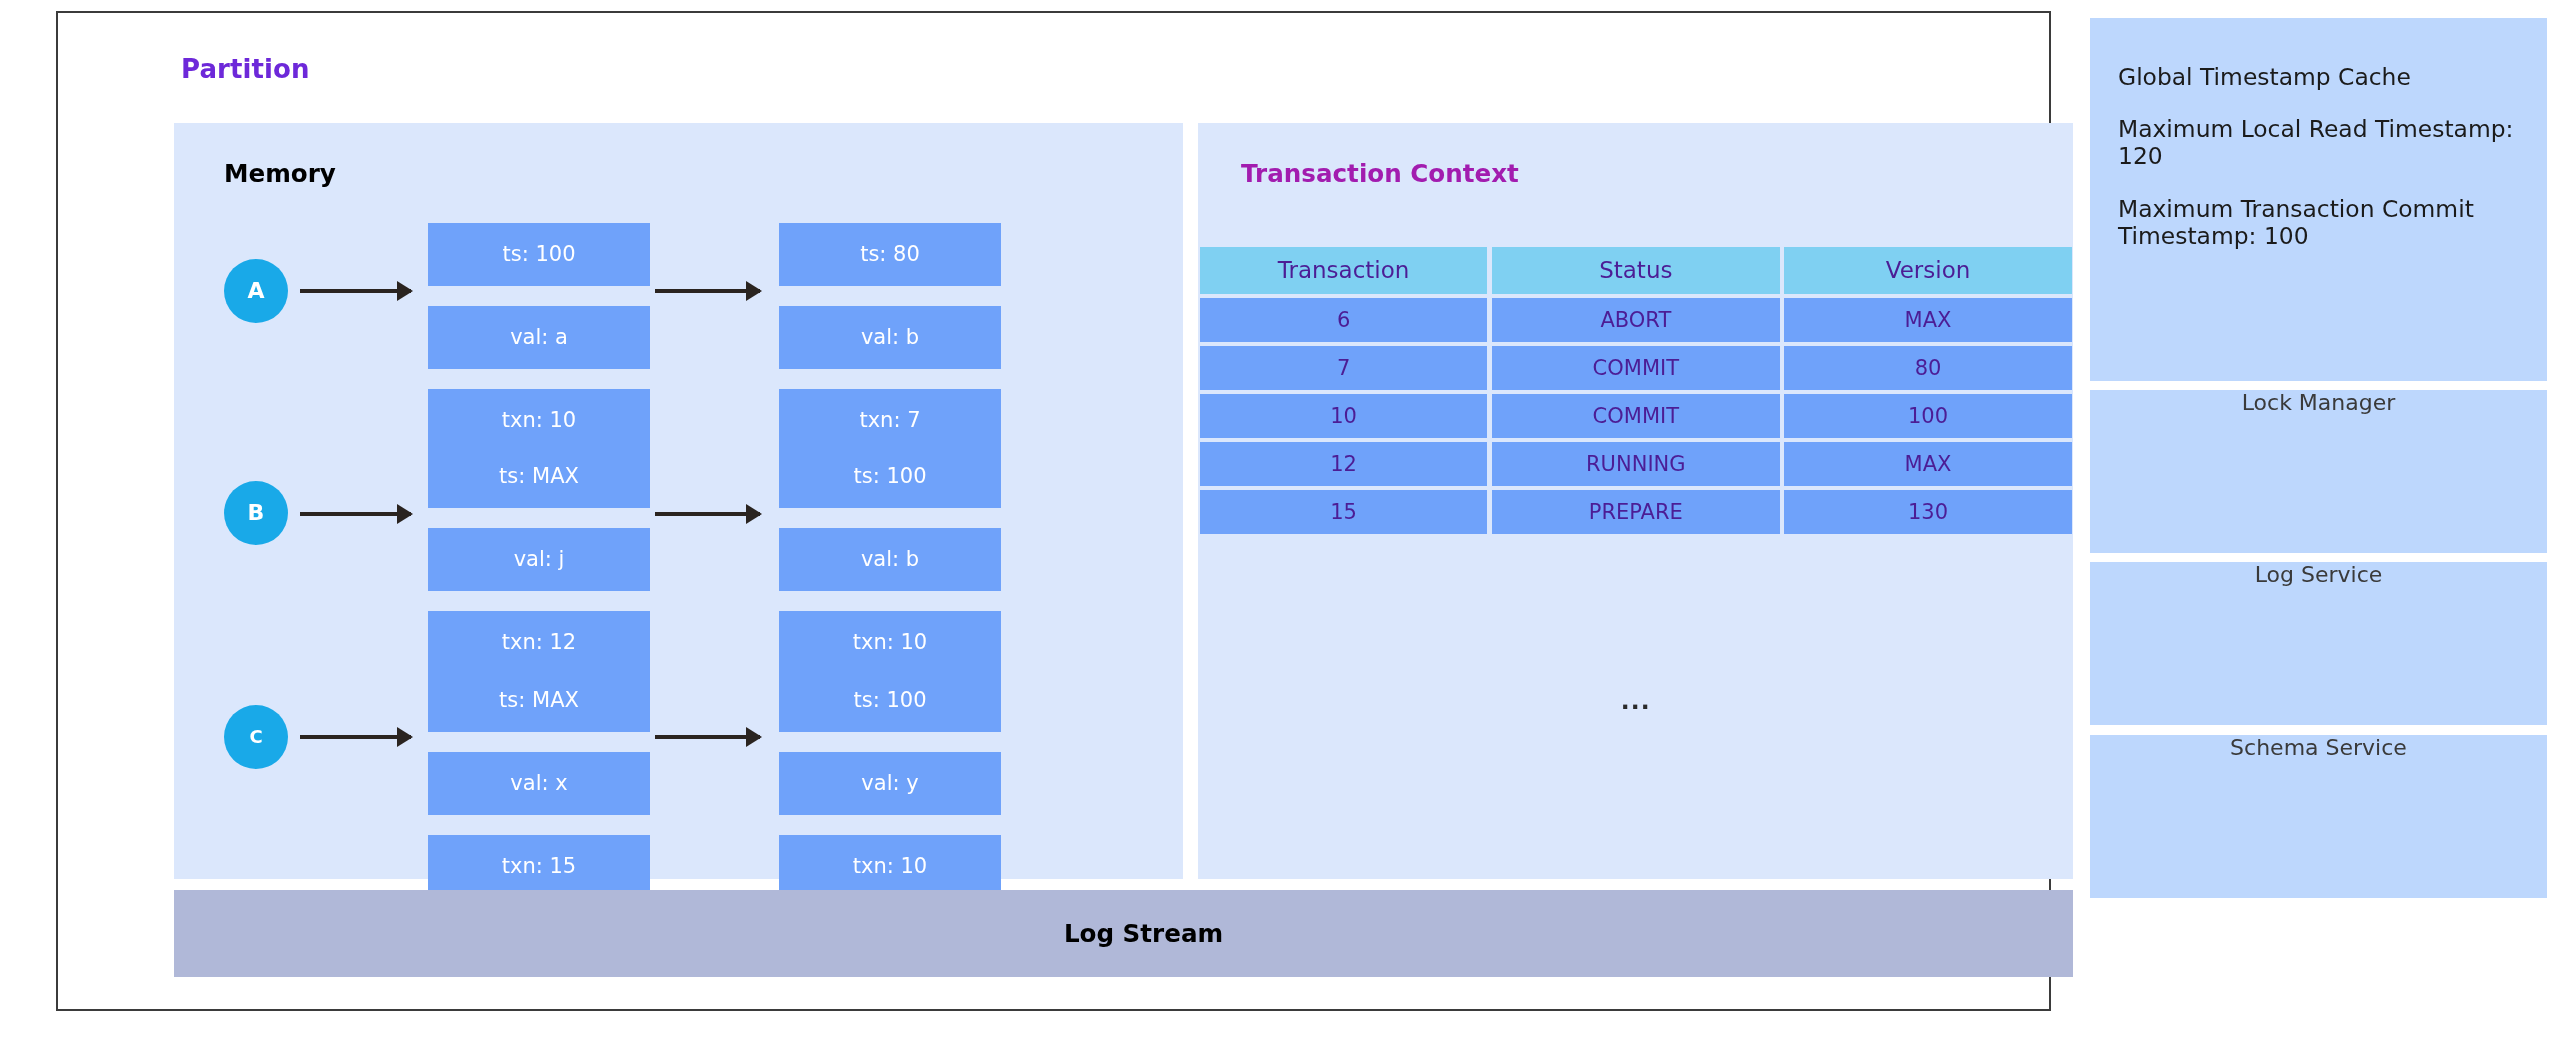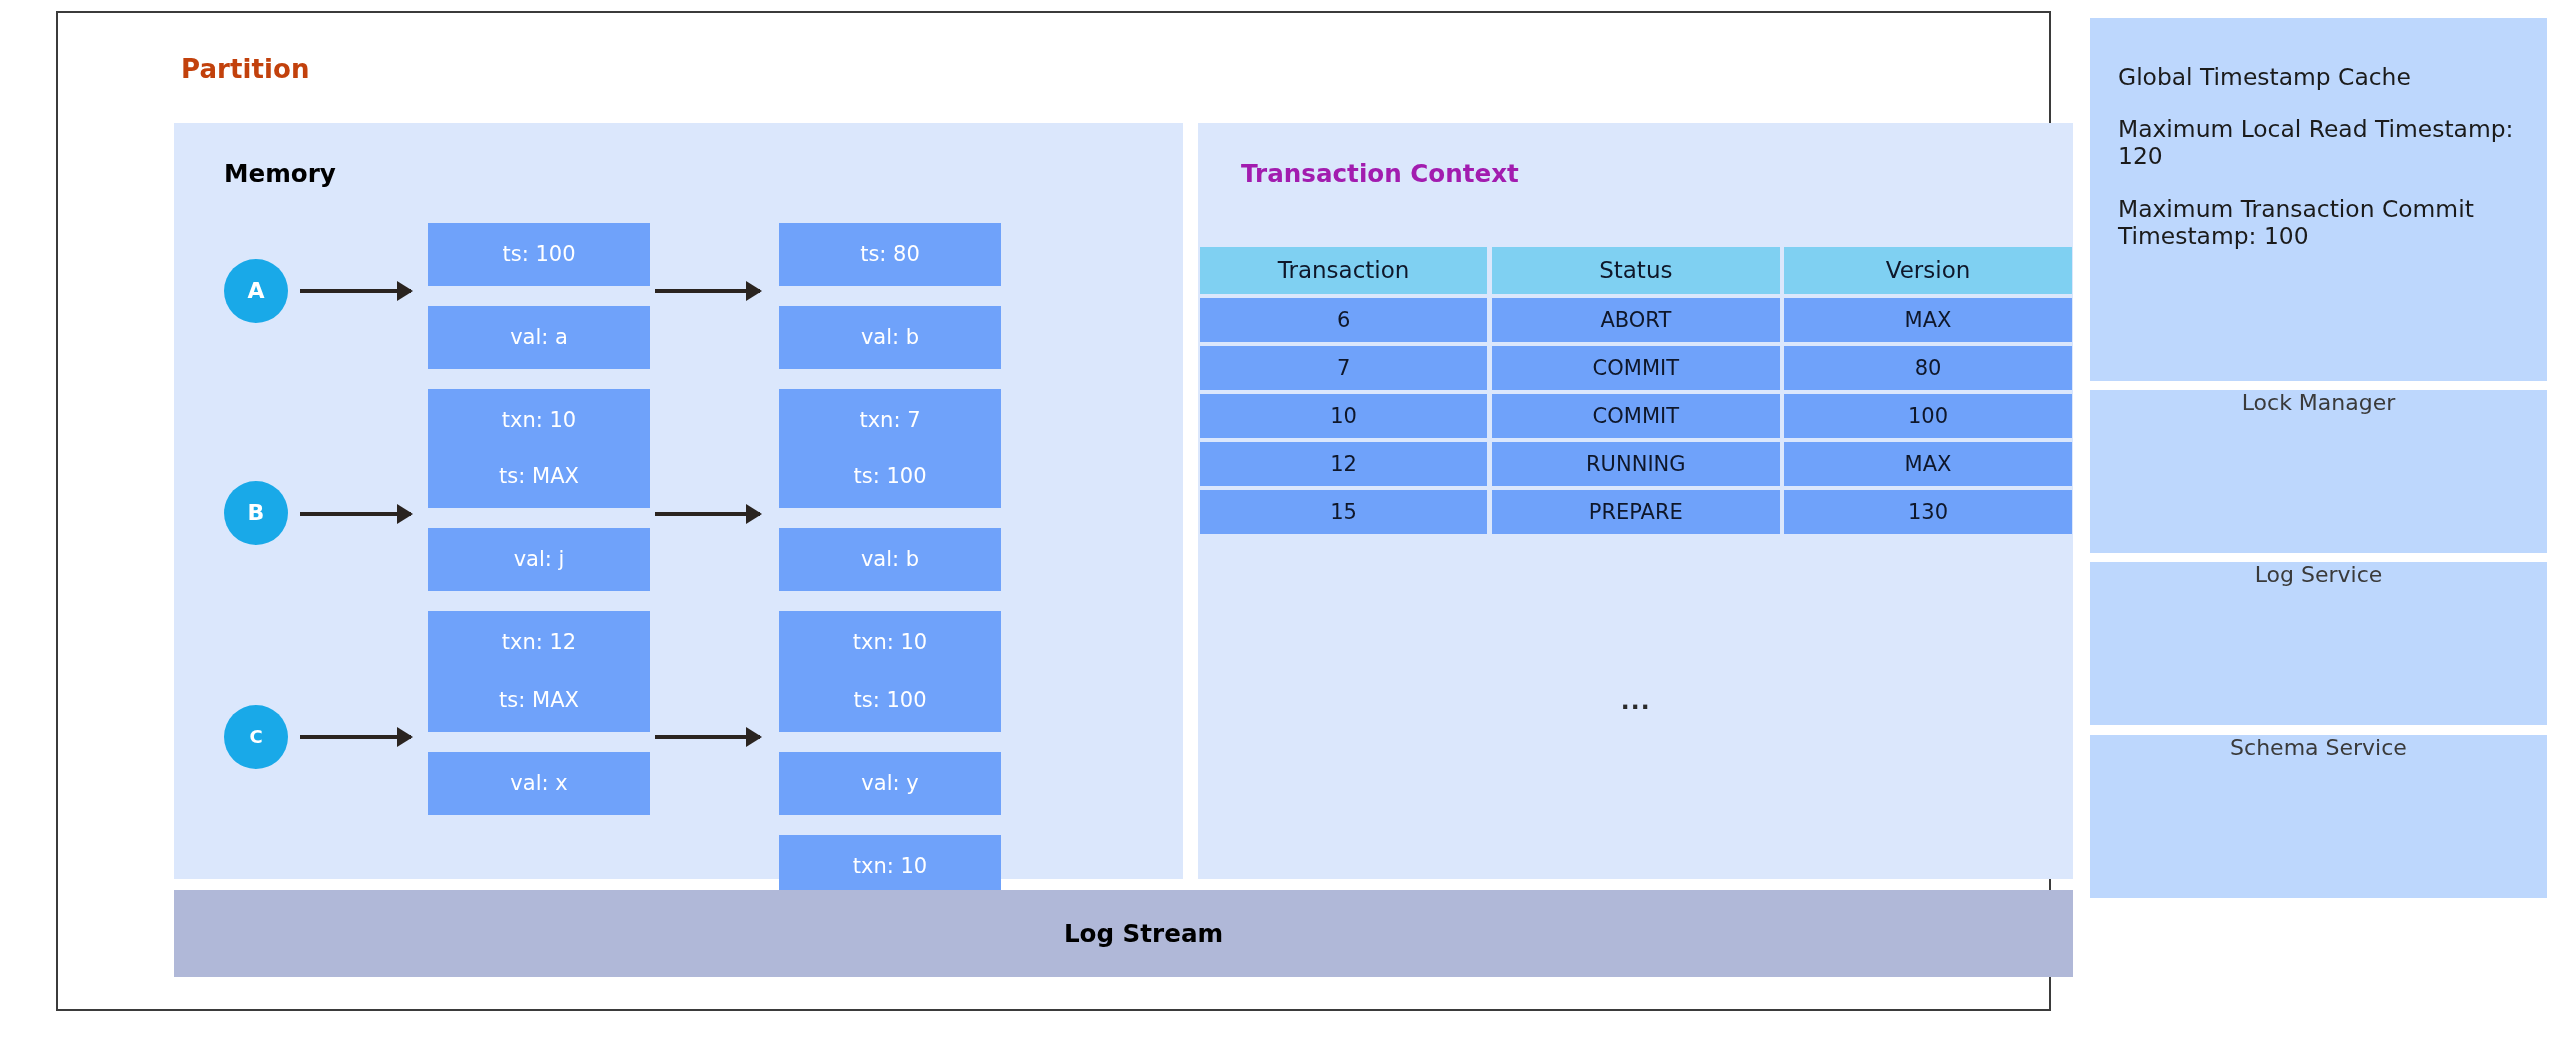--- a/index.html
+++ b/index.html
@@ -16,21 +16,21 @@
   .partition-frame {
     position: absolute;
     left: 56px; top: 10.5px;
     width: 1995px; height: 1000px;
     border: 2.9px solid #3b3b3b;
     background: #ffffff;
   }
   .partition-title {
     position: absolute;
     left: 123px; top: 41px;
-    font-size: 26px; font-weight: bold; color: #c2410c;
+    font-size: 26px; font-weight: bold; color: #6d28d9;
     letter-spacing: 0.1px;
   }
 
   
   .memory-panel {
     position: absolute;
     left: 116px; top: 110px;
     width: 1009px; height: 756px;
     background: #dbe7fc;
   }
@@ -100,21 +100,21 @@
     left: 1.8px; top: 124px;
     width: 872px;
     display: flex; flex-direction: column;
     gap: 4.1px;
   }
   .txn-row { display: flex; gap: 4.7px; }
   .txn-cell {
     flex: 1;
     height: 44px;
     background: #6fa2fa;
-    color: #0f172a;
+    color: #4c1d95;
     font-size: 21px;
     display: flex; align-items: center; justify-content: center;
   }
   .txn-row.header .txn-cell {
     background: #7fd0f2;
     height: 47px;
     font-size: 23px;
   }
   .txn-ellipsis {
     position: absolute;
@@ -197,20 +197,21 @@
         <div class="version-cell">ts: 100</div>
         <div class="version-cell">val: b</div>
         <div class="version-cell">txn: 10</div>
       </div>
 
       <div class="key-circle small-label" style="left:50px; top:582px;">C</div>
       <div class="arrow" style="left:126px; top:612px; width:111px;"></div>
       <div class="version-node" style="left:254px; top:546px;">
         <div class="version-cell">ts: MAX</div>
         <div class="version-cell">val: x</div>
+        <div class="version-cell">txn: 15</div>
       </div>
       <div class="arrow" style="left:481px; top:612px; width:105px;"></div>
       <div class="version-node" style="left:605px; top:546px;">
         <div class="version-cell">ts: 100</div>
         <div class="version-cell">val: y</div>
         <div class="version-cell">txn: 10</div>
       </div>
     </div>
 
     <div class="txn-panel">

